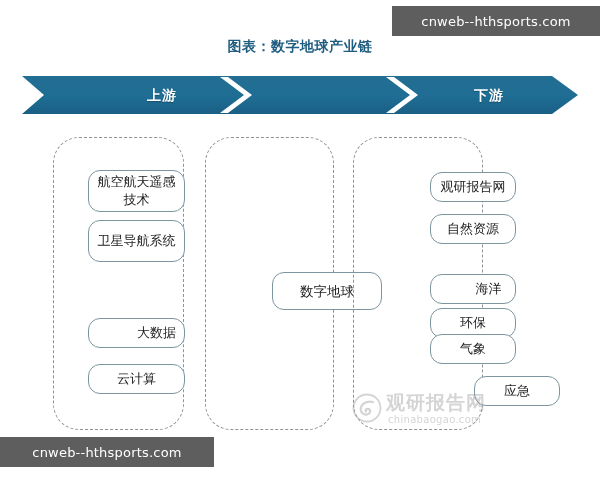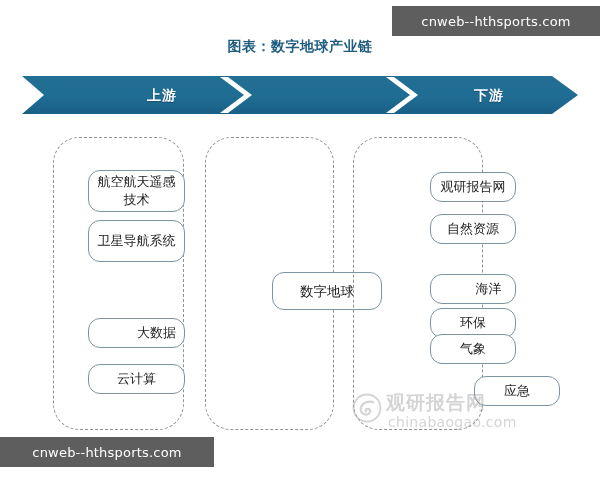--- a/index.html
+++ b/index.html
@@ -139,21 +139,21 @@
     font-size: 19px;
     font-weight: bold;
     color: #9a9a9a;
     letter-spacing: 1px;
     white-space: nowrap;
   }
   #site-watermark .wm-url {
     position: absolute;
     left: 36px;
     top: 26px;
-    font-size: 14px;
+    font-size: 10px;
     color: #9a9a9a;
     letter-spacing: 0.3px;
     white-space: nowrap;
   }
 
   
   .overlay-bar {
     position: absolute;
     background: #5e5e5e;
     color: #ffffff;

